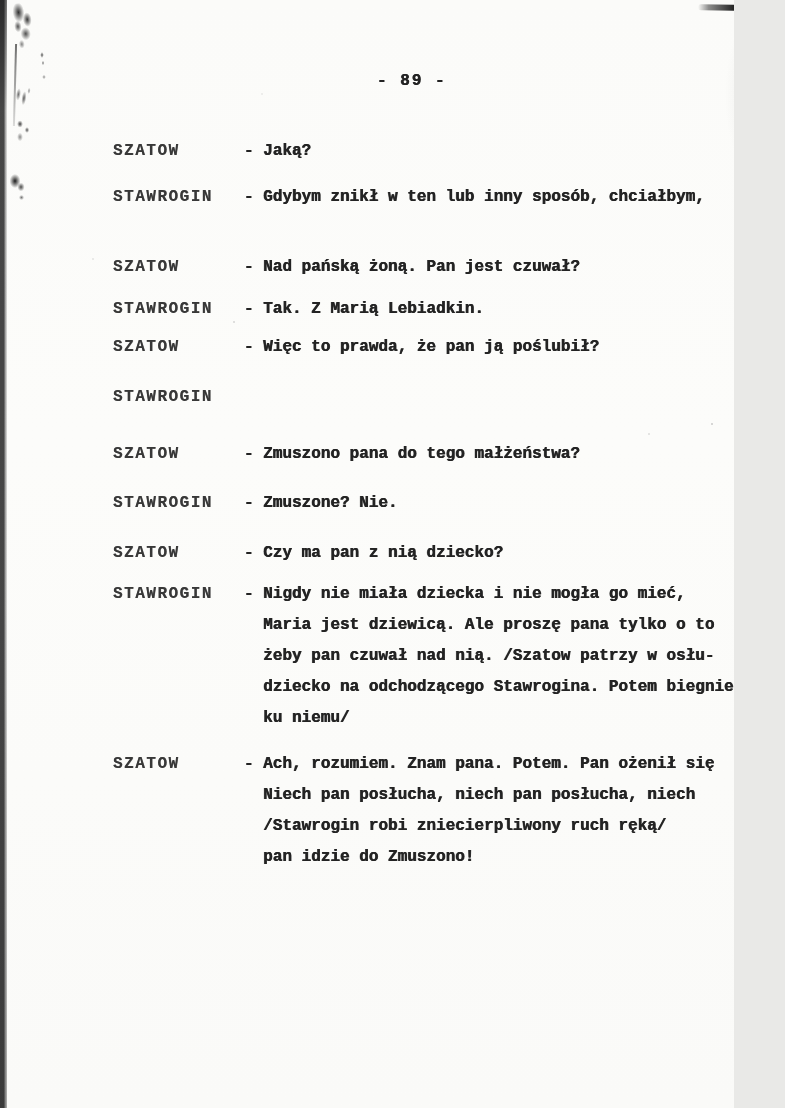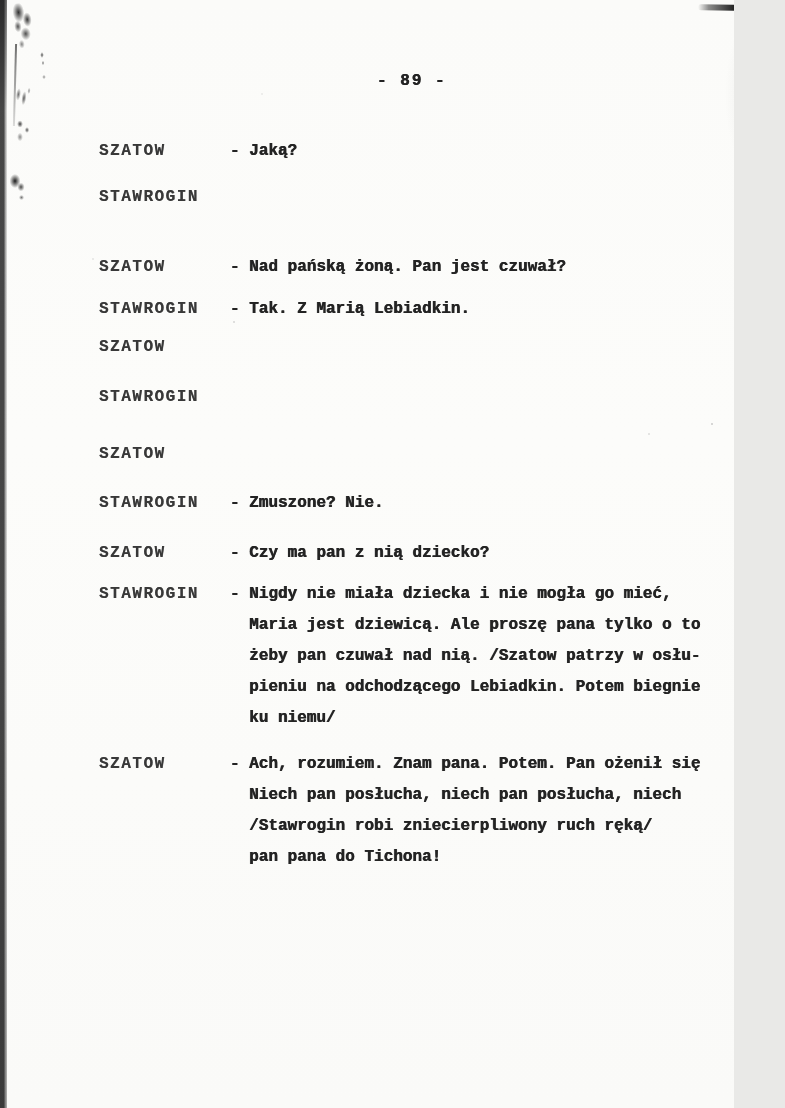--- a/index.html
+++ b/index.html
@@ -14,21 +14,21 @@
     font-weight:700;font-size:16px;color:#232323;
   }
   .typed{
     text-shadow:0.4px 0 0 rgba(25,25,25,.75), -0.4px 0 0 rgba(25,25,25,.45), 0 0.4px 0 rgba(25,25,25,.4);
   }
   .page-num{
     position:absolute;left:377px;top:66px;line-height:31px;
     letter-spacing:2px;white-space:pre;
   }
   .block{
-    position:absolute;left:99px;display:flex;width:648px;align-items:flex-start;
+    position:absolute;left:113px;display:flex;width:648px;align-items:flex-start;
   }
   .speaker{
     flex:0 0 131px;width:131px;line-height:31px;letter-spacing:1.5px;
     color:#383838;
     text-shadow:0.3px 0 0 rgba(40,40,40,.6);
   }
   .dialogue{flex:1;}
   .line{line-height:31px;white-space:pre;}
   .line.cont{margin-left:2ch;}
 
@@ -130,47 +130,54 @@
   <div class="block typed" style="top:136px">
     <div class="speaker">SZATOW</div>
     <div class="dialogue">
       <div class="line">- Jaką?</div>
     </div>
   </div>
 
   <div class="block typed" style="top:182px">
     <div class="speaker">STAWROGIN</div>
     <div class="dialogue">
+      <div class="line">- Gdybym znikł w ten lub inny sposób, chciałbym,</div>
     </div>
   </div>
 
   <div class="block typed" style="top:252px">
     <div class="speaker">SZATOW</div>
     <div class="dialogue">
       <div class="line">- Nad pańską żoną. Pan jest czuwał?</div>
     </div>
   </div>
 
   <div class="block typed" style="top:294px">
     <div class="speaker">STAWROGIN</div>
     <div class="dialogue">
       <div class="line">- Tak. Z Marią Lebiadkin.</div>
     </div>
   </div>
 
   <div class="block typed" style="top:332px">
     <div class="speaker">SZATOW</div>
+    <div class="dialogue">
+      <div class="line">- Więc to prawda, że pan ją poślubił?</div>
+    </div>
   </div>
 
   <div class="block typed" style="top:382px">
     <div class="speaker">STAWROGIN</div>
   </div>
 
   <div class="block typed" style="top:439px">
     <div class="speaker">SZATOW</div>
+    <div class="dialogue">
+      <div class="line">- Zmuszono pana do tego małżeństwa?</div>
+    </div>
   </div>
 
   <div class="block typed" style="top:488px">
     <div class="speaker">STAWROGIN</div>
     <div class="dialogue">
       <div class="line">- Zmuszone? Nie.</div>
     </div>
   </div>
 
   <div class="block typed" style="top:538px">
@@ -179,28 +186,28 @@
       <div class="line">- Czy ma pan z nią dziecko?</div>
     </div>
   </div>
 
   <div class="block typed" style="top:579px">
     <div class="speaker">STAWROGIN</div>
     <div class="dialogue">
       <div class="line">- Nigdy nie miała dziecka i nie mogła go mieć,</div>
       <div class="line cont">Maria jest dziewicą. Ale proszę pana tylko o to</div>
       <div class="line cont">żeby pan czuwał nad nią. /Szatow patrzy w osłu-</div>
-      <div class="line cont">pieniu na odchodzącego Lebiadkin. Potem biegnie</div>
+      <div class="line cont">dziecko na odchodzącego Stawrogina. Potem biegnie</div>
       <div class="line cont">ku niemu/</div>
     </div>
   </div>
 
   <div class="block typed" style="top:749px">
     <div class="speaker">SZATOW</div>
     <div class="dialogue">
       <div class="line">- Ach, rozumiem. Znam pana. Potem. Pan ożenił się</div>
       <div class="line cont">Niech pan posłucha, niech pan posłucha, niech</div>
       <div class="line cont">/Stawrogin robi zniecierpliwony ruch ręką/</div>
-      <div class="line cont">pan pana do Tichona!</div>
+      <div class="line cont">pan idzie do Zmuszono!</div>
     </div>
   </div>
 
 </div>
 
 </body></html>

